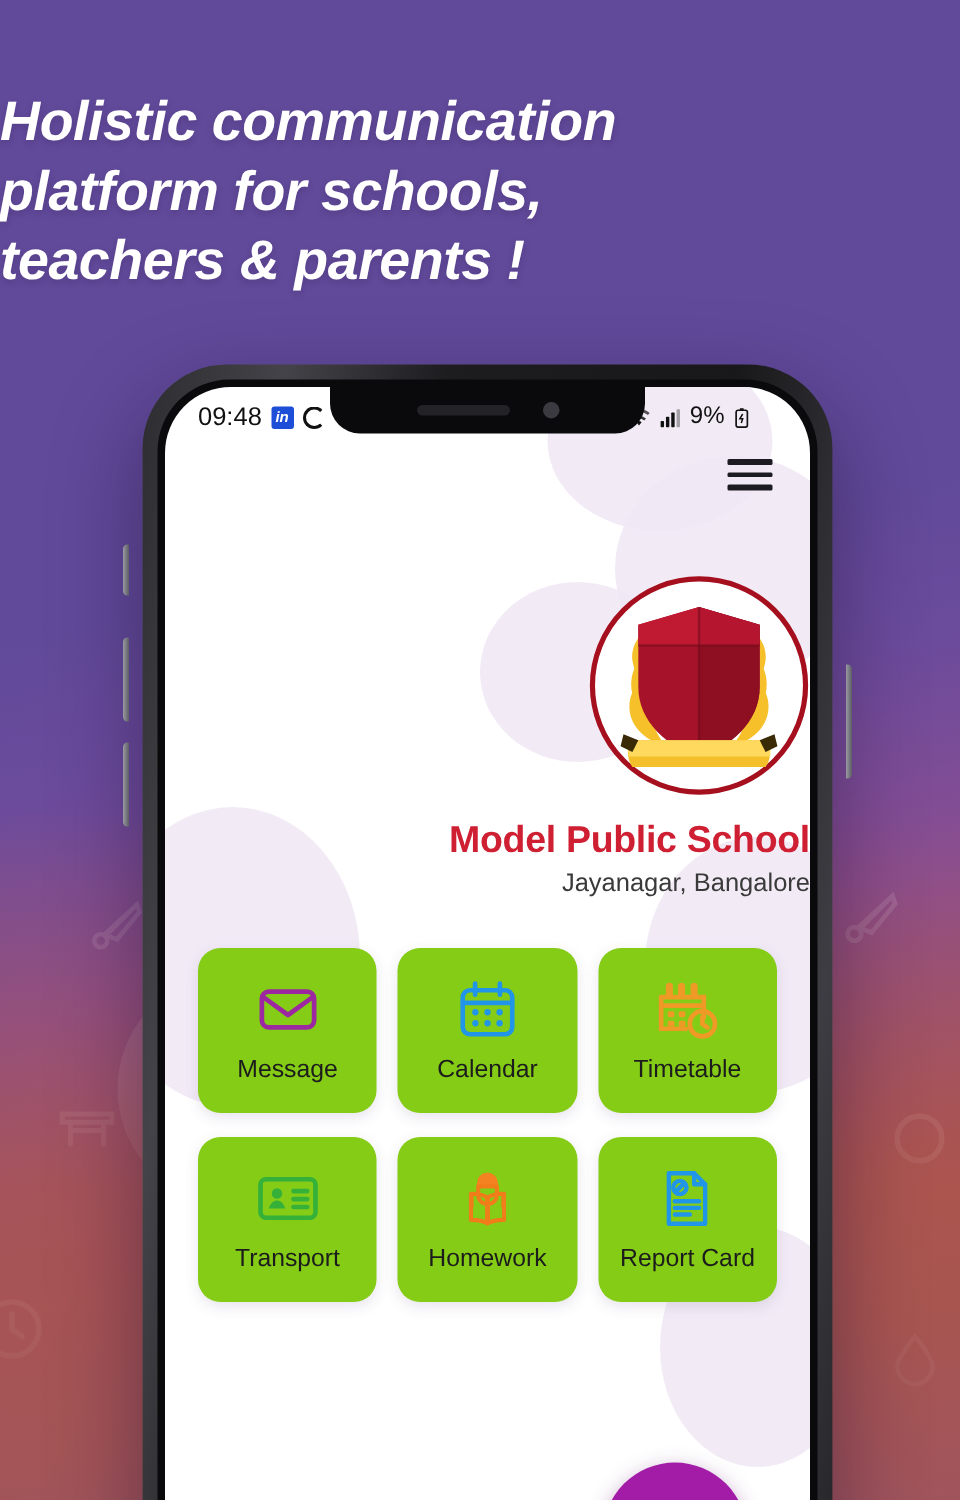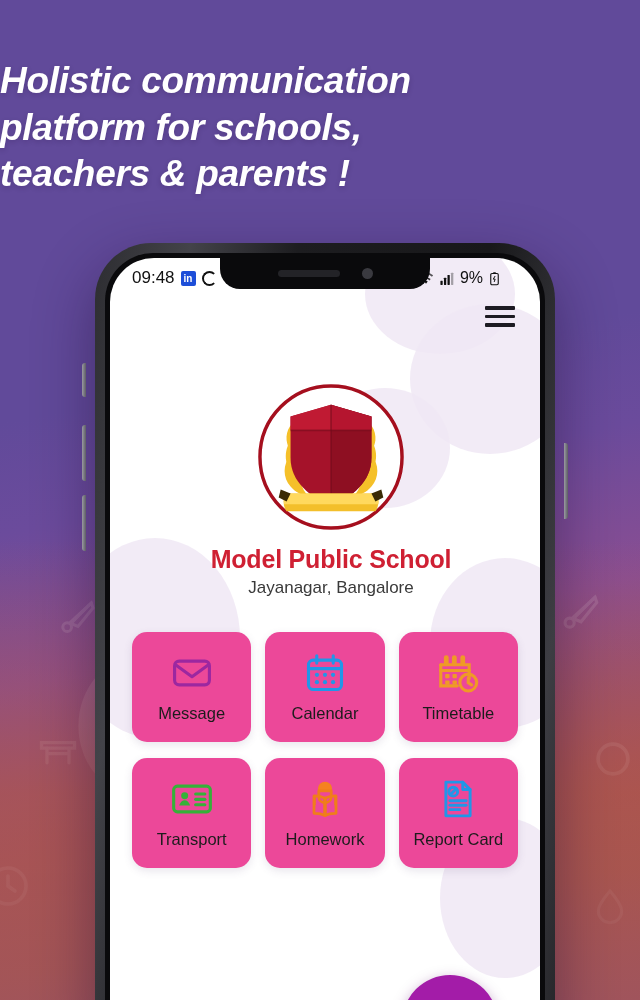--- a/index.html
+++ b/index.html
@@ -81,20 +81,21 @@
     padding:0 22px; z-index:4;
     font-size:17px; color:#111; font-weight:500;
   }
   #status-left { display:flex; align-items:center; gap:6px; }
   #status-right { display:flex; align-items:center; gap:4px; }
   #li-icon {
     width:15px; height:15px; background:#1d4ed8; border-radius:2px;
     color:#fff; font-size:10px; font-weight:bold;
     display:flex; align-items:center; justify-content:center;
     font-family:"Liberation Sans", sans-serif;
+    font-style:italic;
   }
   #g-icon { width:15px; height:15px; border-radius:50%; border:2.5px solid #111; border-right-color:transparent; }
   #batt-pct { font-size:16px; }
 
   #notch {
     position:absolute; top:0; left:50%; transform:translateX(-50%);
     width:210px; height:31px; background:#0a0a0c;
     border-radius:0 0 20px 20px; z-index:6;
     display:flex; align-items:center; justify-content:center; gap:22px;
   }
@@ -102,36 +103,36 @@
   #camera  { width:11px; height:11px; border-radius:50%; background:#3a3a40; }
 
   
   #hamburger {
     position:absolute; top:48px; right:25px; z-index:5;
     display:flex; flex-direction:column; gap:5px; cursor:pointer;
   }
   #hamburger span { display:block; width:30px; height:3.5px; background:#1d1b22; border-radius:1px; }
 
   
-  #logo-wrap { position:absolute; top:125px; left:0; right:0; text-align:center; z-index:3;padding-left:12px; }
+  #logo-wrap { position:absolute; top:125px; left:0; right:0; text-align:right; z-index:3;padding-left:12px; }
   #logo { width:148px; height:148px; }
   #school-name {
     margin-top:10px; font-size:25px; font-weight:bold;
     color:#cf2033; letter-spacing:-0.2px;
   }
   #school-loc { margin-top:4px; font-size:17px; color:#3a3a3a; }
 
   
   #tiles {
     position:absolute; top:374px; left:22px; right:22px;
     display:grid; grid-template-columns:repeat(3,1fr);
     gap:16px 14px; z-index:3;
   }
   .tile {
-    background:#ec4899; border-radius:15px; height:110px;
+    background:#84cc16; border-radius:15px; height:110px;
     display:flex; flex-direction:column; align-items:center; justify-content:center;
     gap:9px; cursor:pointer;
     box-shadow:0 3px 9px rgba(90,70,120,.14);
   }
   .tile-ico { width:44px; height:44px; display:flex; align-items:center; justify-content:center; }
   .tile-ico svg { width:100%; height:100%; }
   .tile-label { font-size:16.5px; color:#1c1c1c; }
 
   #fab {
     position:absolute; bottom:-48px; right:42px;

